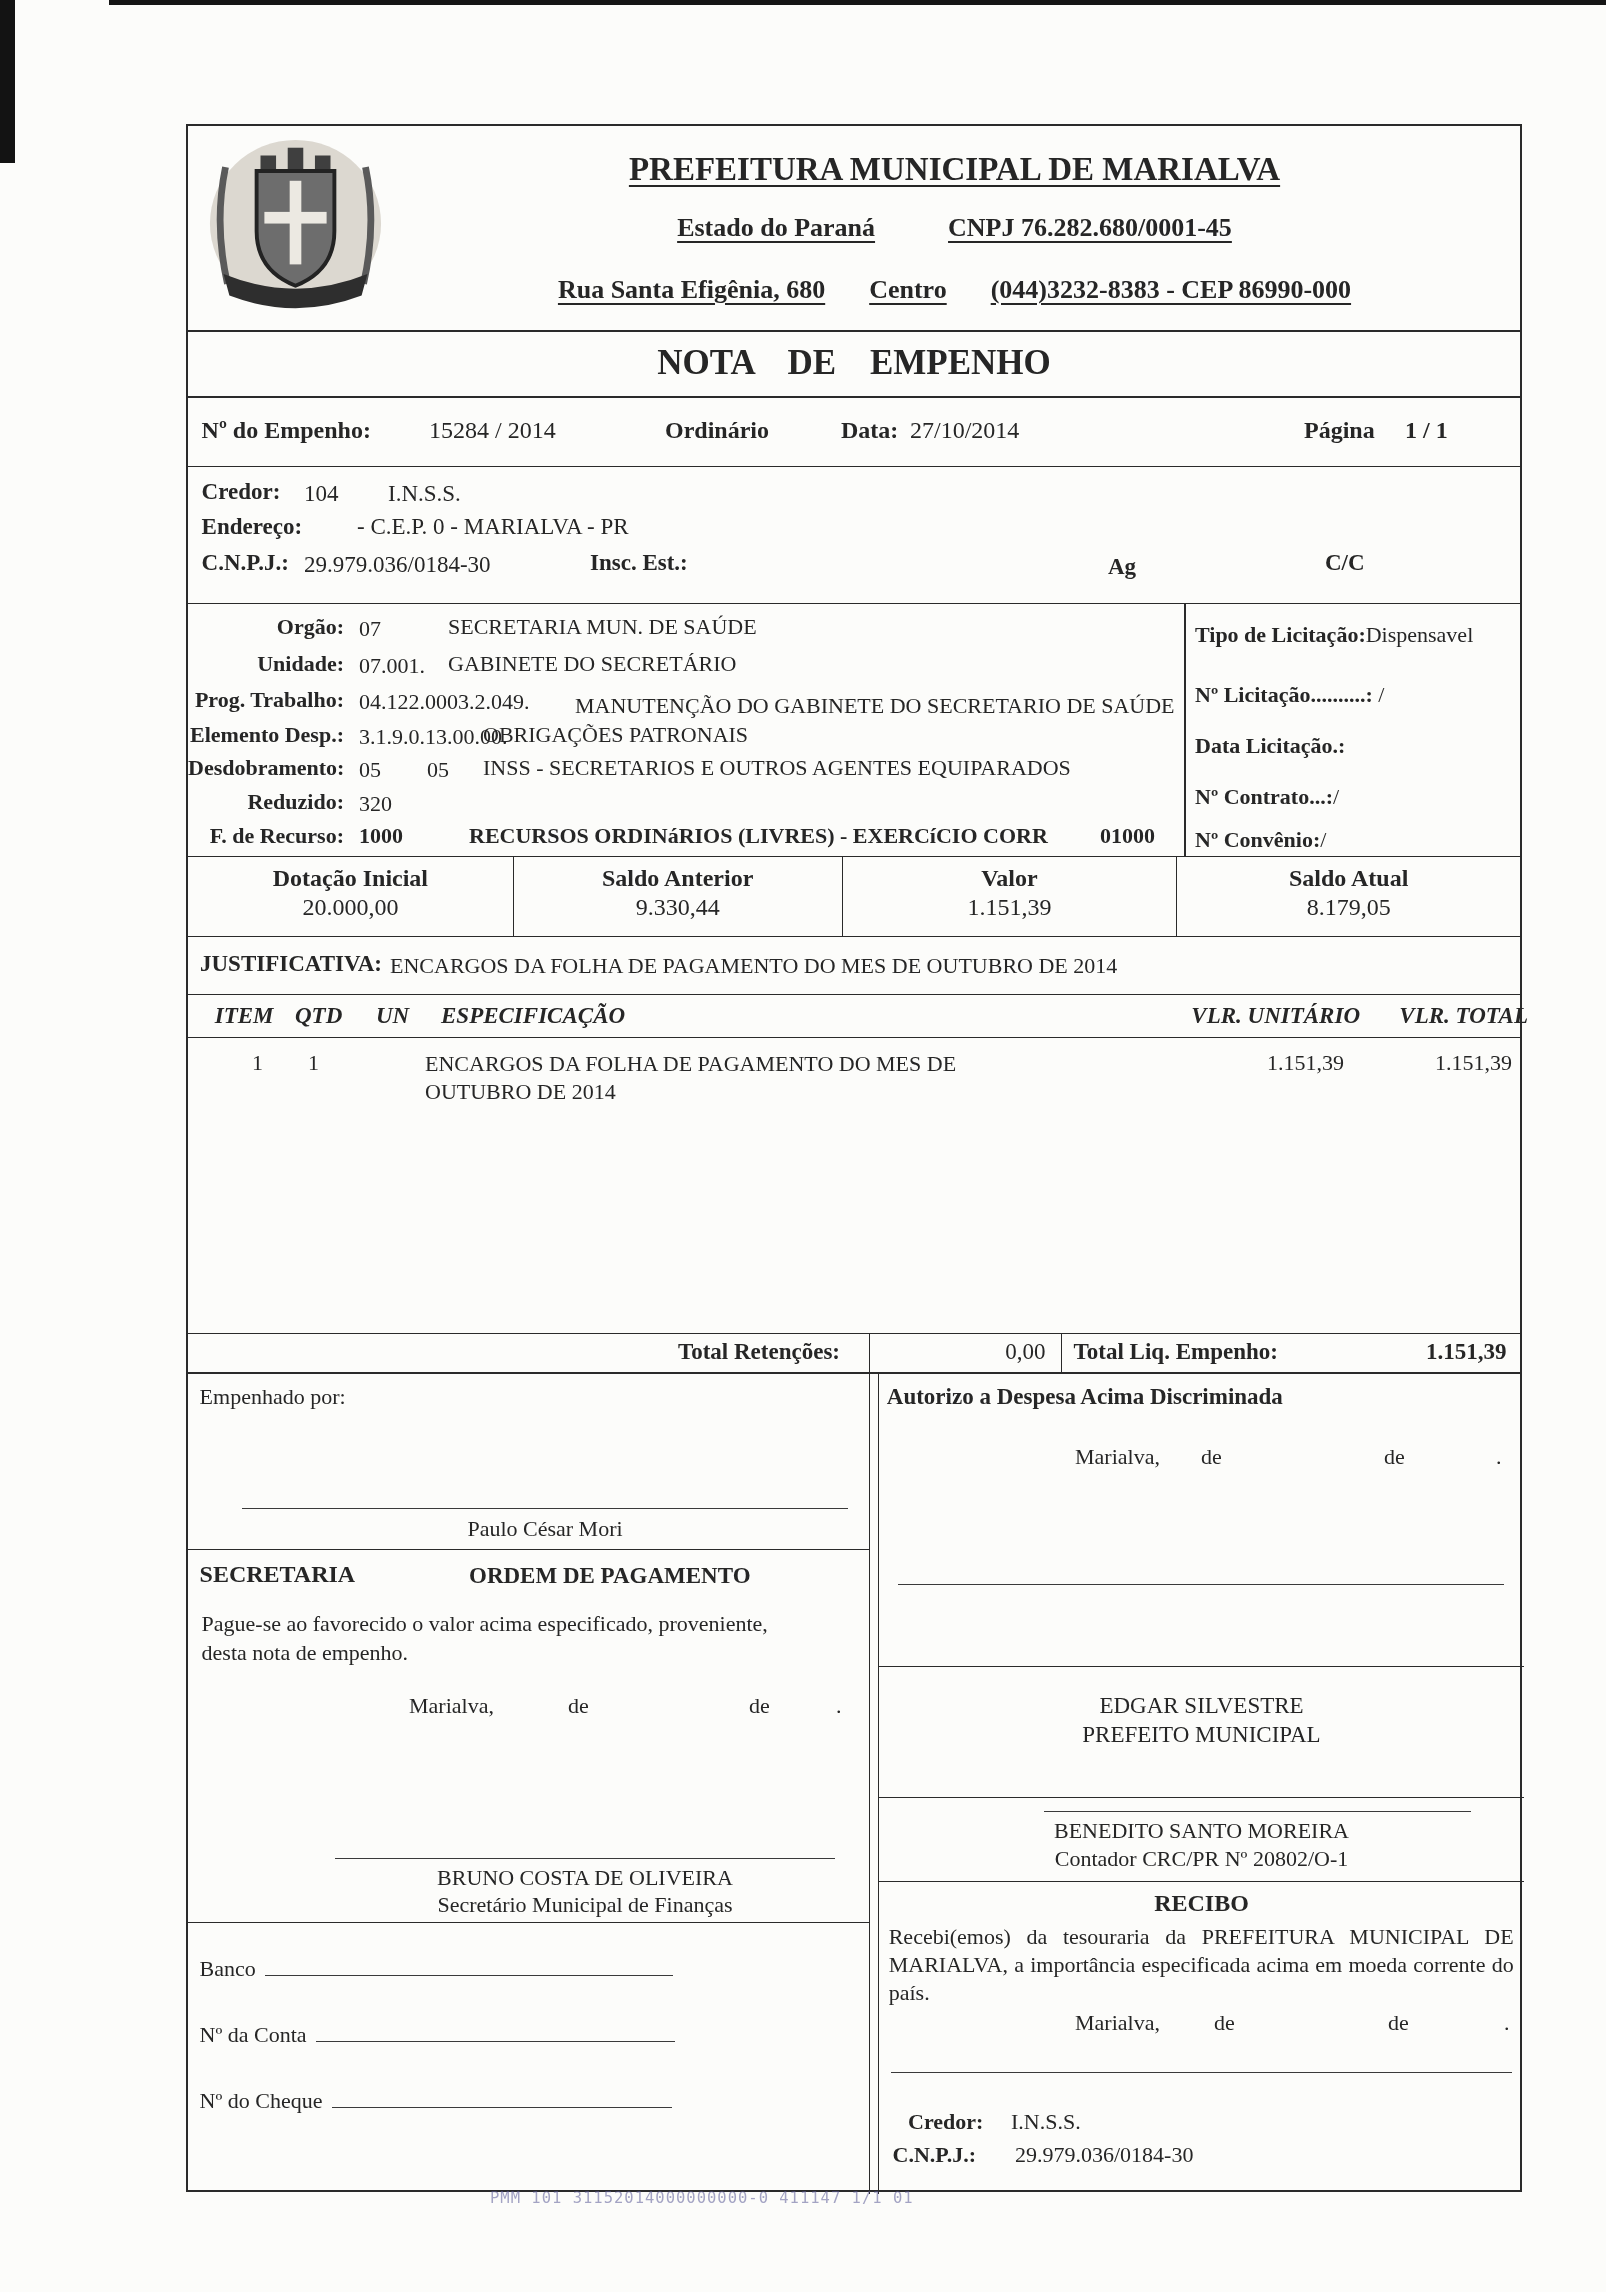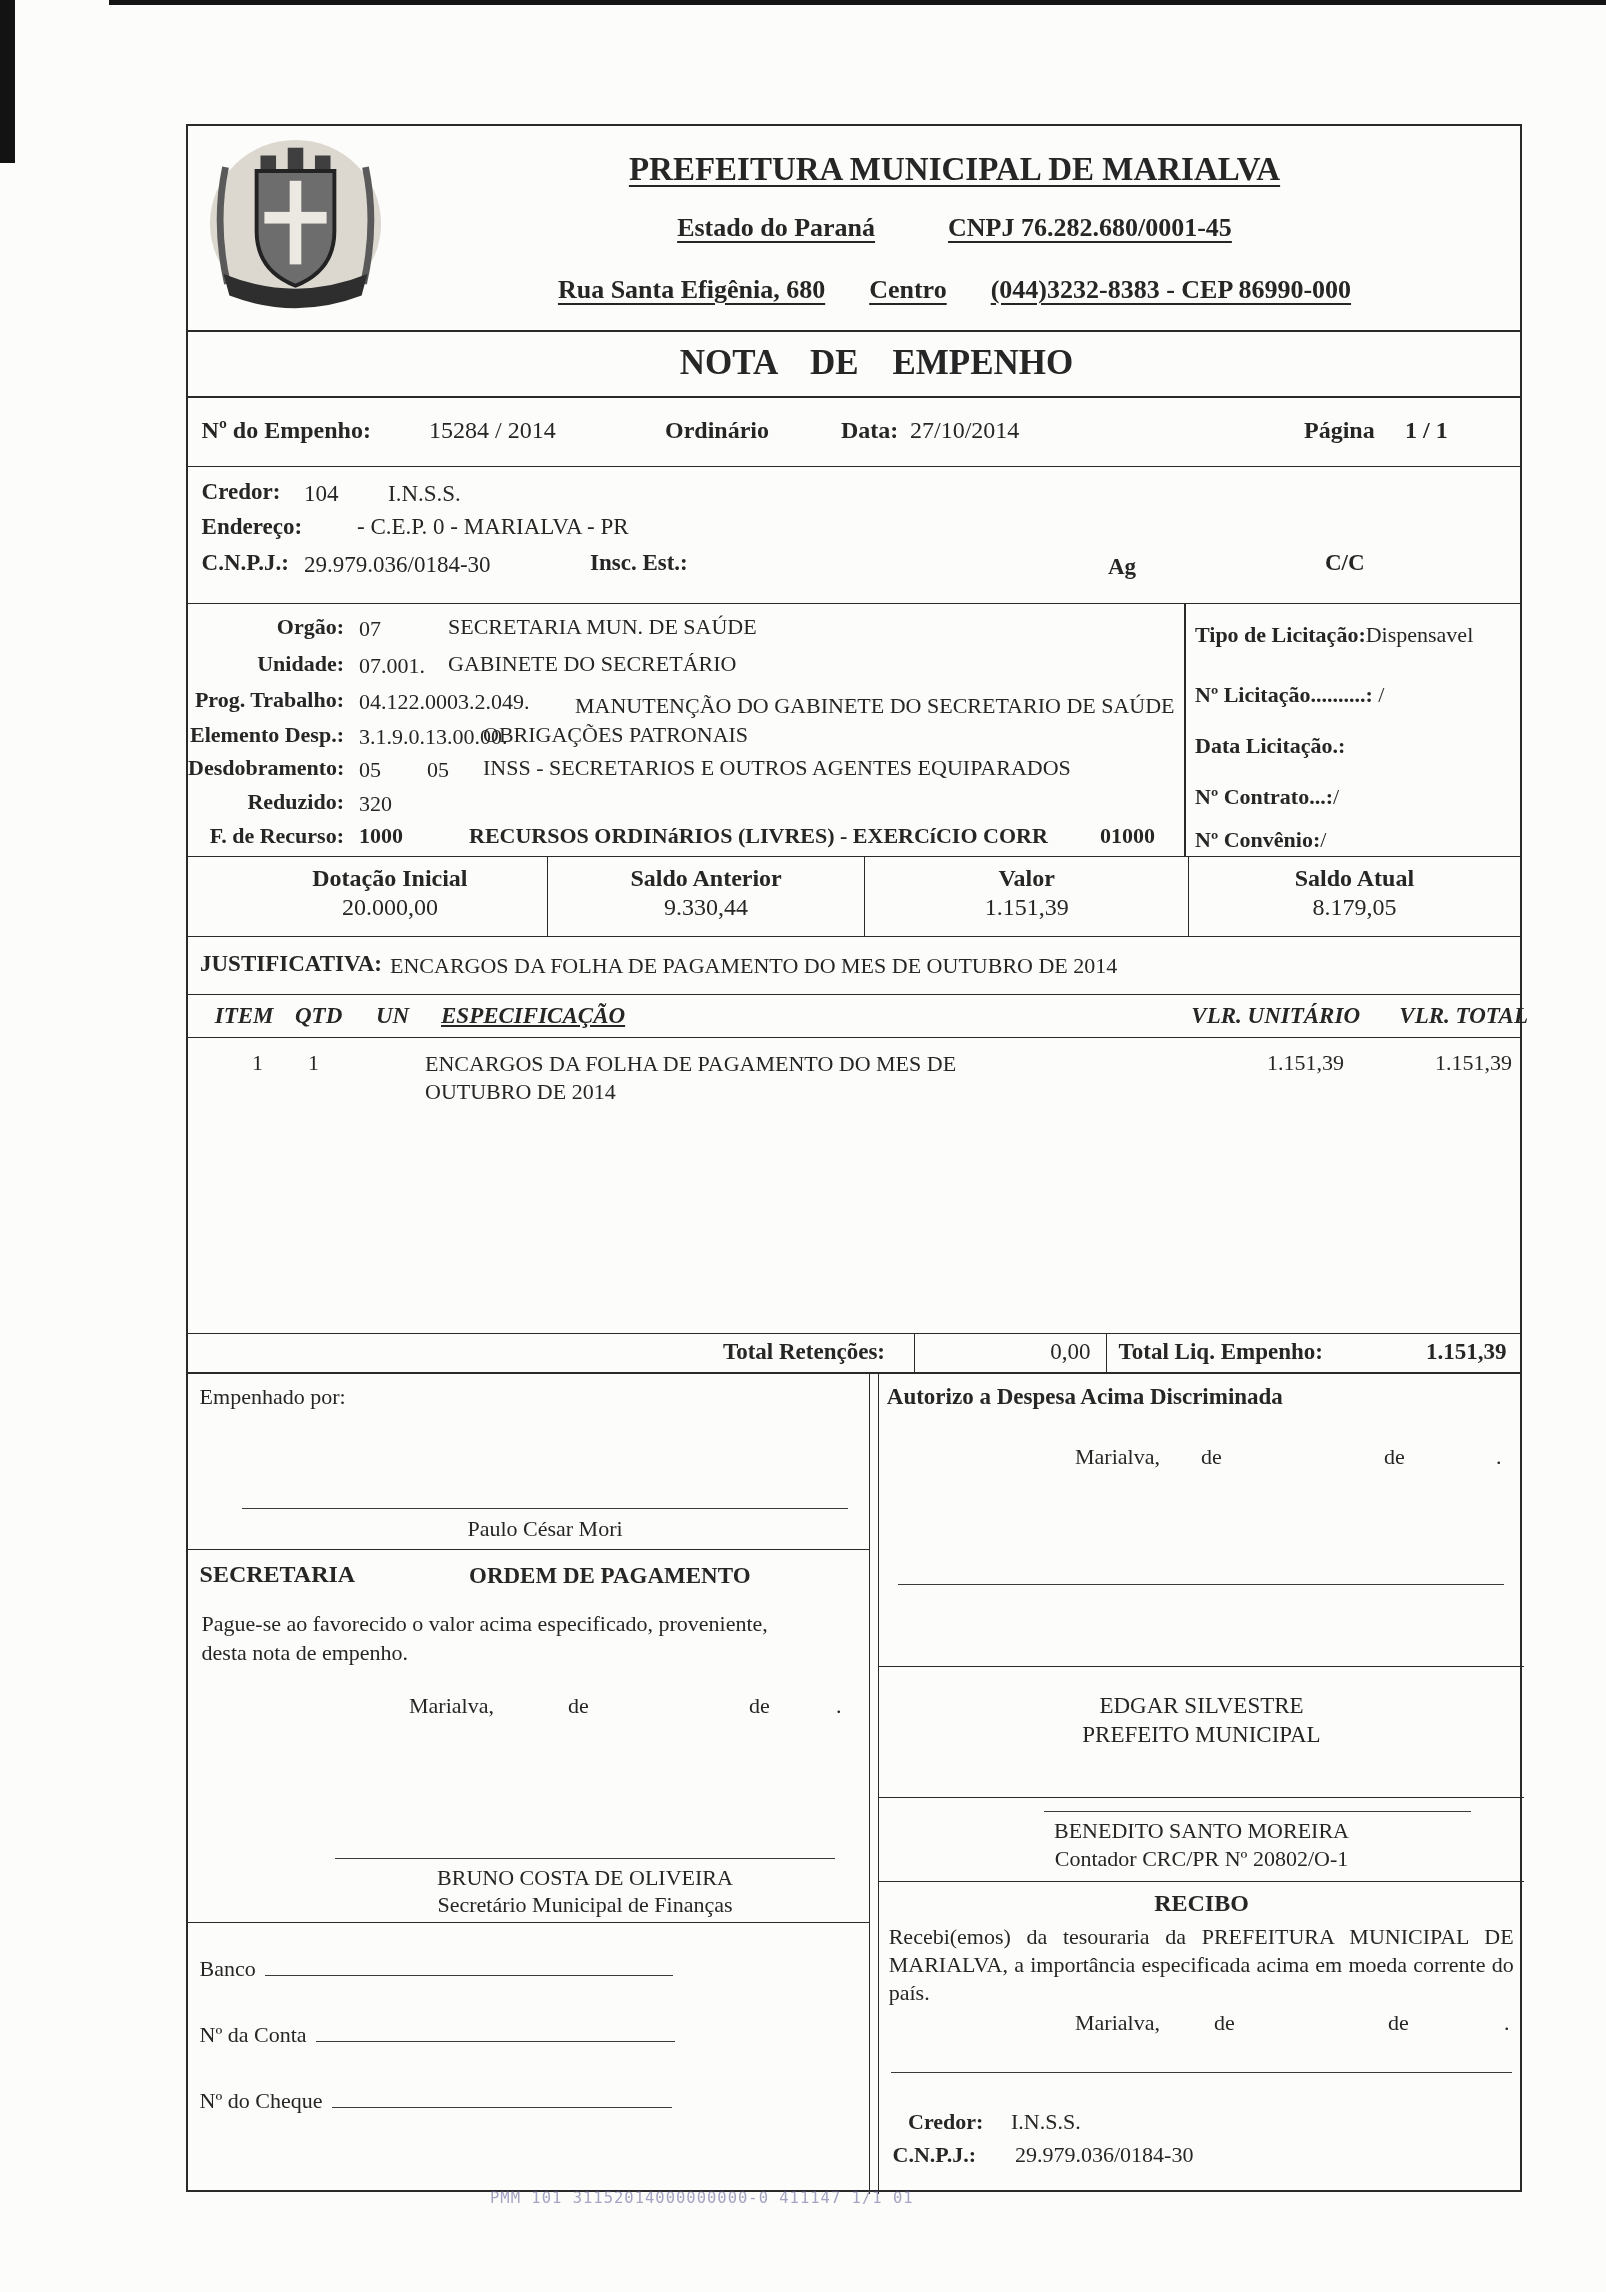--- a/index.html
+++ b/index.html
@@ -6,21 +6,21 @@
   body{width:1607px;height:2293px;background:#e9e9e7;}
   .page{position:relative;width:1607px;height:2293px;background:#fcfcfa;overflow:hidden;
         font-family:"Liberation Serif","DejaVu Serif",serif;color:#262626;}
   .abs{position:absolute;}
   .b{font-weight:700;}
   .i{font-style:italic;margin-left:16px;}
   .ctr{text-align:center;}
   .rt{text-align:right;}
   .form{position:absolute;left:186px;top:124px;width:1336px;height:2068px;
         border:2.9px solid #2a2a2a;box-sizing:border-box;font-size:22px;line-height:1.15;}
-  .sec{position:absolute;left:0;right:0;box-sizing:border-box;padding-left:45px;}
+  .sec{position:absolute;left:0;right:0;box-sizing:border-box;}
   .bt2{border-top:1.9px solid #2a2a2a;}
   .bt3{border-top:2.9px solid #2a2a2a;}
   .bb2{border-bottom:1.9px solid #2a2a2a;}
   .sig{position:absolute;height:0;border-bottom:1.9px solid #3a3a3a;}
   .u{text-decoration:underline;text-underline-offset:4.9px;text-decoration-thickness:1.9px;}
   .vline{position:absolute;width:1.9px;background:#2a2a2a;}
   .cell{box-sizing:border-box;padding-top:7.8px;text-align:center;font-size:24px;}
   .cellb{border-right:1.9px solid #2a2a2a;}
   .blank{display:inline-block;border-bottom:1.9px solid #3a3a3a;height:21.3px;vertical-align:baseline;margin-left:9.7px;}
   .artifact-top{position:absolute;left:109px;top:0;right:0;height:4.9px;background:#151515;}
@@ -168,21 +168,21 @@
 
     <div class="sec bt2" style="top:810px;height:58px;">
       <span class="abs b" style="left:12px;top:13.6px;font-size:23px;">JUSTIFICATIVA:</span>
       <span class="abs" style="left:202px;top:15.5px;">ENCARGOS DA FOLHA DE PAGAMENTO DO MES DE OUTUBRO DE 2014</span>
     </div>
 
     <div class="sec bt2 bb2" style="top:868px;height:44px;font-size:23px;">
       <span class="abs b i" style="left:10.7px;top:7.8px;">ITEM</span>
       <span class="abs b i" style="left:91px;top:7.8px;">QTD</span>
       <span class="abs b i" style="left:172px;top:7.8px;">UN</span>
-      <span class="abs b i" style="left:237px;top:7.8px;text-decoration:underline;">ESPECIFICAÇÃO</span>
+      <span class="abs b i" style="left:237px;top:7.8px;">ESPECIFICAÇÃO</span>
       <span class="abs b i rt" style="left:970px;top:7.8px;width:186px;">VLR. UNITÁRIO</span>
       <span class="abs b i rt" style="left:1186px;top:7.8px;width:138px;">VLR. TOTAL</span>
     </div>
 
     <div class="sec" style="top:912px;height:295px;">
       <div>
         <span class="abs" style="left:64px;top:11.6px;">1</span>
         <span class="abs" style="left:120px;top:11.6px;">1</span>
         <div class="abs" style="left:237px;top:11.6px;width:611px;line-height:28px;">ENCARGOS DA FOLHA DE PAGAMENTO DO MES DE OUTUBRO DE 2014</div>
         <span class="abs rt" style="left:970px;top:11.6px;width:186px;">1.151,39</span>

